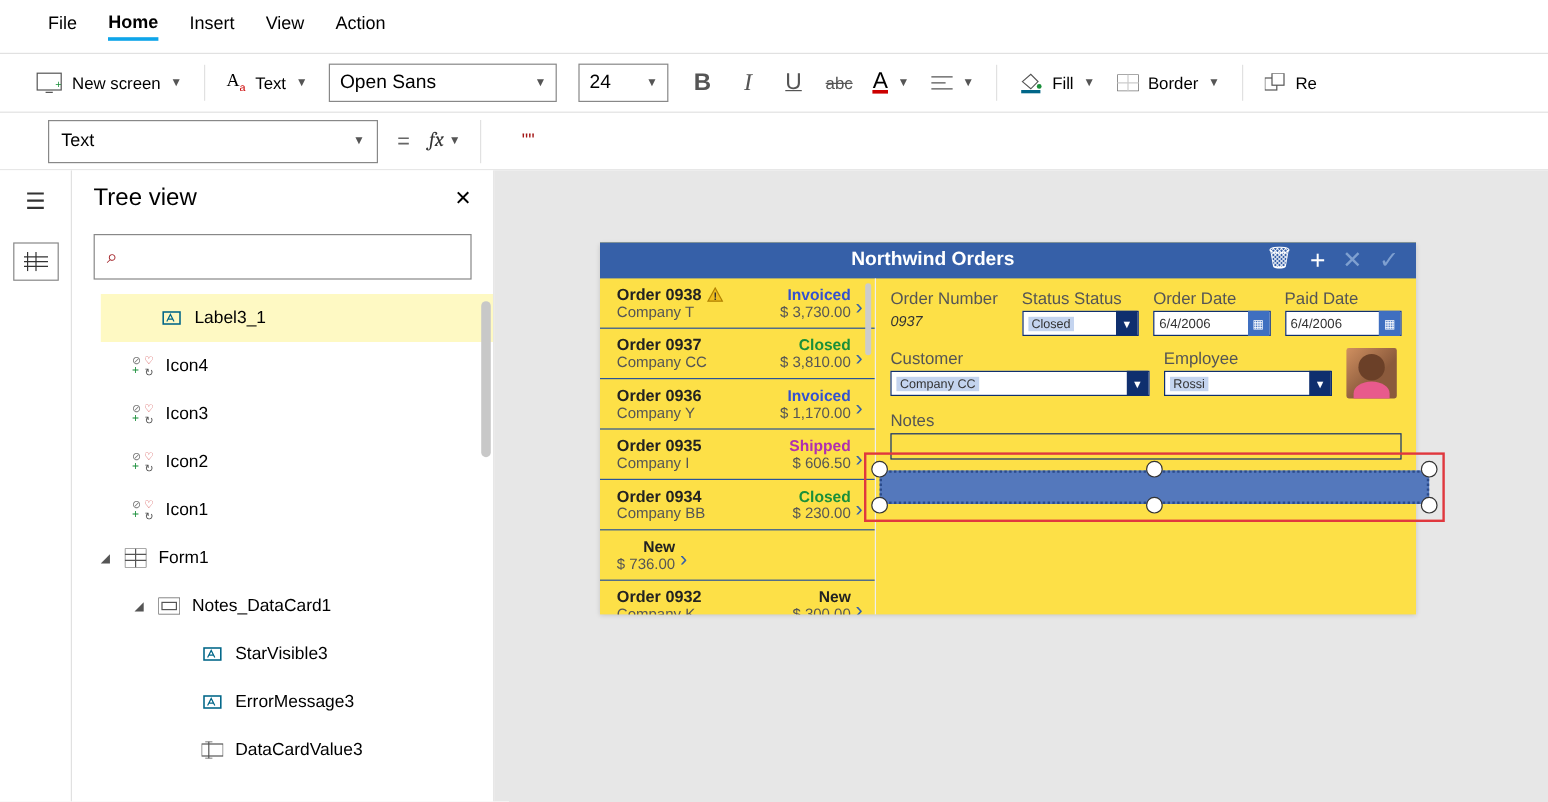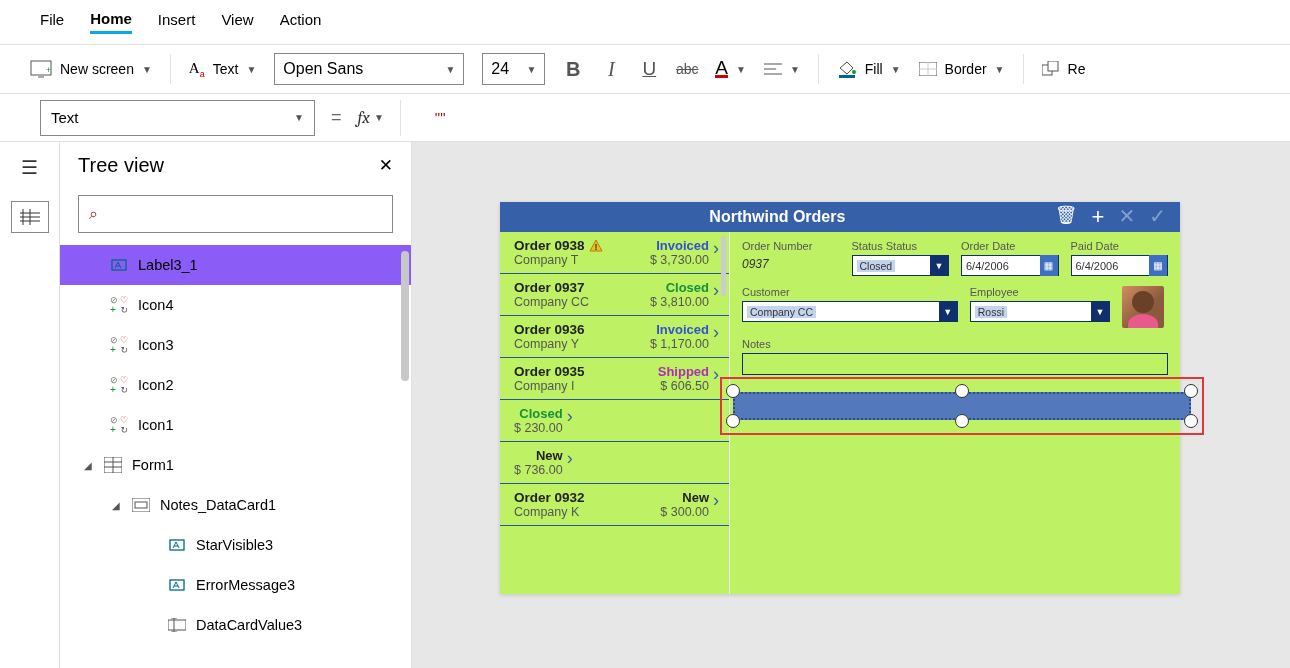--- a/index.html
+++ b/index.html
@@ -33,55 +33,55 @@
 
 
 .tree-panel { width:352px; background:#fff; border-right:1px solid #e1e1e1; display:flex; flex-direction:column; }
 .tree-head { display:flex; align-items:center; justify-content:space-between; padding:12px 18px; }
 .tree-head h3 { font-size:20px; font-weight:400; }
 .search-box { margin:6px 18px 12px; height:38px; border:1px solid #888; display:flex; align-items:center; padding:0 10px; gap:8px; }
 .search-box input { border:none; outline:none; flex:1; font-size:15px; }
 .tree-scroll { position:relative; flex:1; overflow:hidden; }
 .scrollbar-thumb { position:absolute; right:2px; top:6px; width:8px; height:130px; background:#c8c8c8; border-radius:4px; }
 .tree-node { height:40px; display:flex; align-items:center; gap:10px; font-size:14.5px; cursor:pointer; }
-.tree-node.selected { background:#8b5cf6; }
+.tree-node.selected { background:#fef9c3;margin-left:24px; }
 .node-icon { width:18px; height:18px; display:flex; align-items:center; justify-content:center; }
 .multi-ic { position:relative; width:20px; height:18px; }
 .multi-ic .nw { position:absolute; left:0; top:0; font-size:9px; line-height:9px; }
 .multi-ic .ne { position:absolute; right:0; top:0; font-size:9px; line-height:9px; }
 .multi-ic .sw { position:absolute; left:0; bottom:-1px; font-size:10px; line-height:10px; }
 .multi-ic .se { position:absolute; right:0; bottom:-1px; font-size:9px; line-height:9px; }
 .exp { width:10px; font-size:10px; color:#555; }
 
 
 .canvas { flex:1; position:relative; background:#e7e7e7; }
-.app { position:absolute; left:88px; top:60px; width:680px; height:392px; background:#bef264; box-shadow:0 1px 4px rgba(0,0,0,.15); }
+.app { position:absolute; left:88px; top:60px; width:680px; height:310px; background:#fde047; box-shadow:0 1px 4px rgba(0,0,0,.15); }
 .app-bar { height:30px; background:#3660a8; display:flex; align-items:center; }
 .app-title { flex:1; text-align:center; color:#fff; font-weight:600; font-size:16px; }
 .bar-icons { display:flex; gap:14px; padding-right:14px; }
 .bar-ic { color:#7fa0d0; font-size:18px; cursor:pointer; }
 .bar-ic.w { color:#fff; }
 .app-body { display:flex; height:calc(100% - 30px); }
 .list { width:230px; border-right:1px solid #eee; overflow:hidden; position:relative; }
 .list-scrollbar { position:absolute; right:3px; top:4px; width:5px; height:60px; background:#ccc; border-radius:3px; }
-.row { border-bottom:1px solid #2a5499; padding:6px 10px 6px 14px; display:flex; align-items:flex-start; }
+.row { border-bottom:1px solid #2a5499; padding:6px 10px 6px 14px; display:flex; align-items:flex-end; }
 .row-txt { flex:1; }
 .row-title { font-size:13.5px; font-weight:600; color:#222; display:flex; align-items:center; gap:4px; }
 .row-sub { font-size:12.5px; color:#555; }
 .row-right { text-align:right; }
 .row-arrow { font-size:18px; color:#3660a8; margin-left:4px; }
 .st-invoiced { color:#3351d1; font-weight:600; }
 .st-closed { color:#1a8f3a; font-weight:600; }
 .st-shipped { color:#b02fb0; font-weight:600; }
 .st-new { color:#222; font-weight:600; }
 .warn-tri { width:14px; height:14px; }
 .detail { flex:1; padding:8px 12px; font-size:11px; color:#333; position:relative; }
 .d-row { display:flex; gap:12px; margin-bottom:10px; }
 .field { flex:1; }
-.field label { display:block; font-size:11px; color:#555; margin-bottom:3px; }
+.field label { display:block; font-size:14px; color:#555; margin-bottom:3px; }
 .field .plain { font-size:12px; padding:2px 0;font-style:italic; }
 .inp { height:21px; border:1px solid #0f2f6e; width:100%; padding:0 4px; font-size:11px; display:flex; align-items:center; justify-content:space-between; background:#fff; }
 .inp.sel-v { position:relative; }
 .inp .sel-val { background:#c4d4ef; padding:0 3px; font-size:10.5px; }
 .dd-arrow { width:18px; height:21px; background:#0f2f6e; display:flex; align-items:center; justify-content:center; color:#fff; font-size:9px; margin-right:-4px; }
 .cal-arrow { width:18px; height:21px; background:#3f6fc0; display:flex; align-items:center; justify-content:center; color:#fff; font-size:10px; margin-right:-4px; }
 .avatar { width:42px; height:42px; border-radius:2px; background:linear-gradient(135deg,#d09060 0%,#8b5a3c 60%); position:relative; overflow:hidden; }
 .avatar::before { content:""; position:absolute; left:10px; top:5px; width:22px; height:22px; border-radius:50%; background:#6b4028; }
 .avatar::after { content:""; position:absolute; left:6px; bottom:-6px; width:30px; height:20px; border-radius:50% 50% 0 0; background:#e85a8c; }
 .notes-inp { height:22px; border:1px solid #0f2f6e; width:100%; }
@@ -115,21 +115,21 @@
   <div class="divider"></div>
   <div class="rib-btn">
     <span style="font-family:serif;font-size:15px">A<sub style="color:#c00;font-size:9px">a</sub></span>
     <span>Text</span>
     <span class="chev">▼</span>
   </div>
   <div class="sel" style="width:190px">
     <span>Open Sans</span>
     <span class="chev">▼</span>
   </div>
-  <div class="sel" style="width:63px">
+  <div class="sel" style="width:75px">
     <span>24</span>
     <span class="chev">▼</span>
   </div>
   <div class="rib-icon" style="font-weight:700;font-size:20px">B</div>
   <div class="rib-icon" style="font-style:italic;font-family:serif;font-size:20px">I</div>
   <div class="rib-icon" style="text-decoration:underline;font-size:19px">U</div>
   <div class="rib-icon" style="text-decoration:line-through;font-size:14px">abc</div>
   <div class="rib-btn">
     <span style="font-size:19px;border-bottom:3px solid #c00;line-height:14px">A</span>
     <span class="chev">▼</span>
@@ -373,20 +373,26 @@
                 </div>
                 <div class="row-sub">Company I</div>
               </div>
               <div class="row-right">
                 <div class="st-shipped" style="font-size:13px">Shipped</div>
                 <div class="row-sub">$ 606.50</div>
               </div>
               <span class="row-arrow">›</span>
             </div>
             <div class="row">
+              <div class="row-txt">
+                <div class="row-title">
+                  <span>Order 0934</span>
+                </div>
+                <div class="row-sub">Company BB</div>
+              </div>
               <div class="row-right">
                 <div class="st-closed" style="font-size:13px">Closed</div>
                 <div class="row-sub">$ 230.00</div>
               </div>
               <span class="row-arrow">›</span>
             </div>
             <div class="row">
               <div class="row-right">
                 <div class="st-new" style="font-size:13px">New</div>
                 <div class="row-sub">$ 736.00</div>

